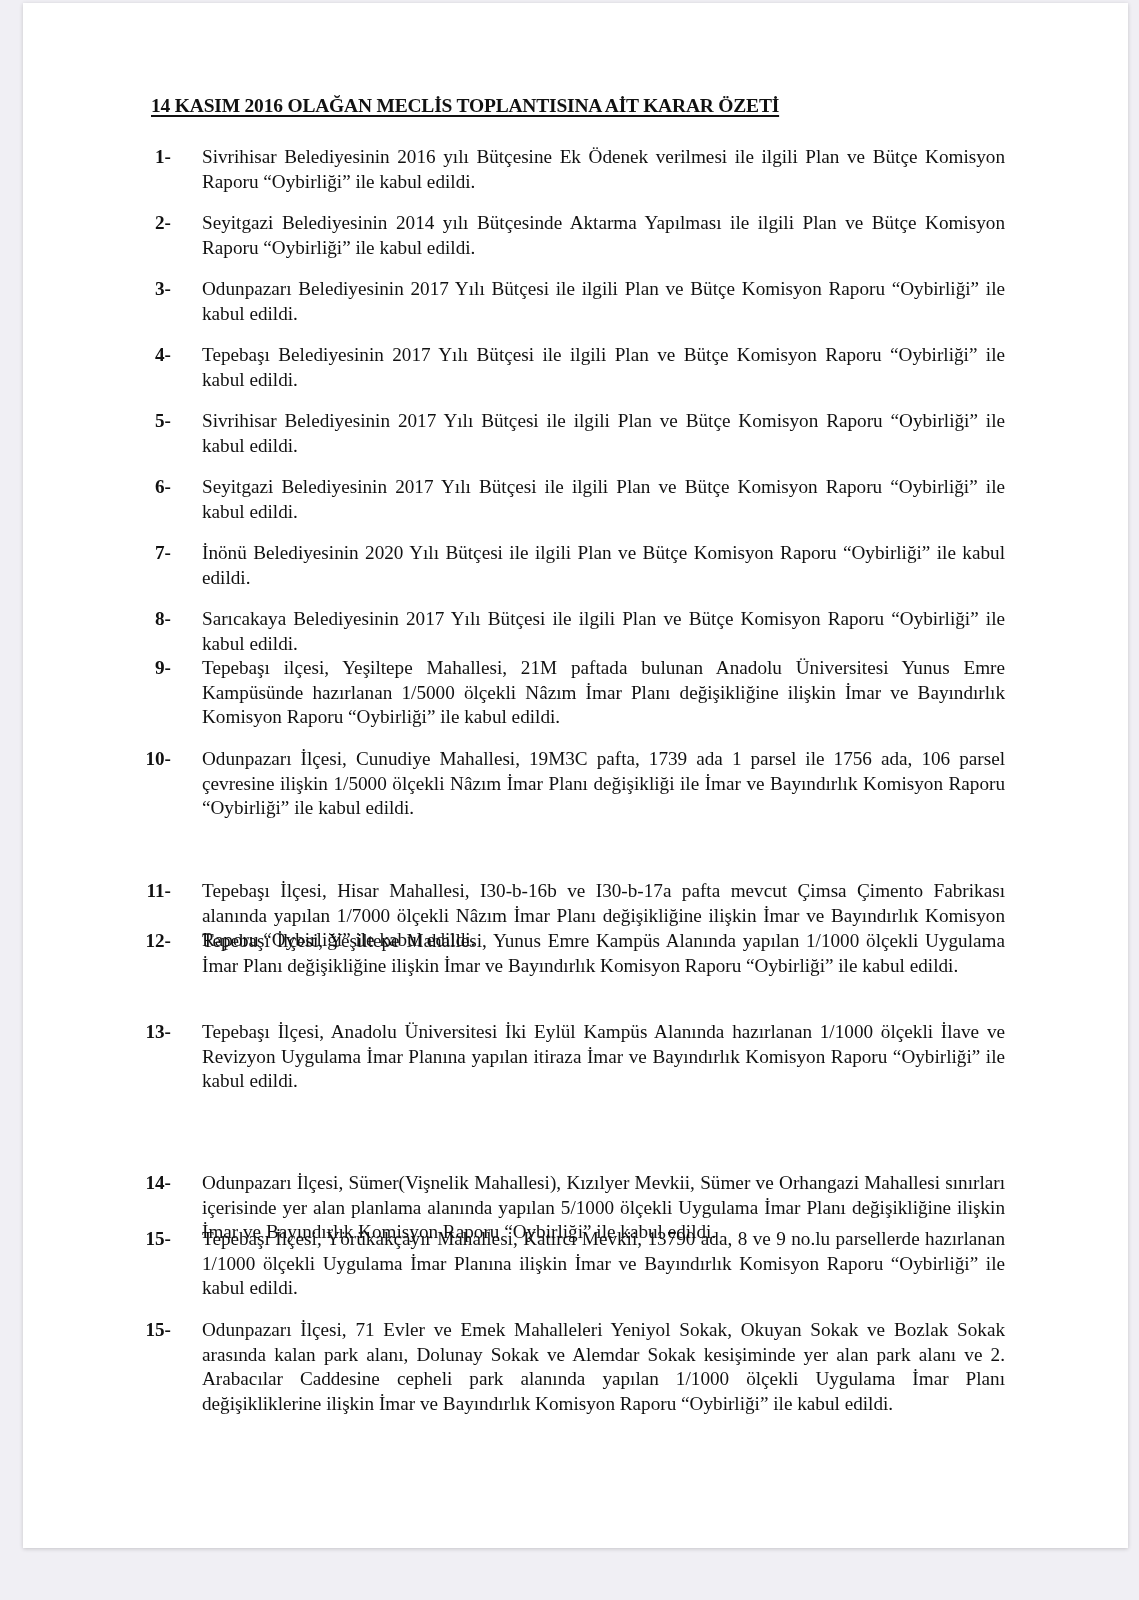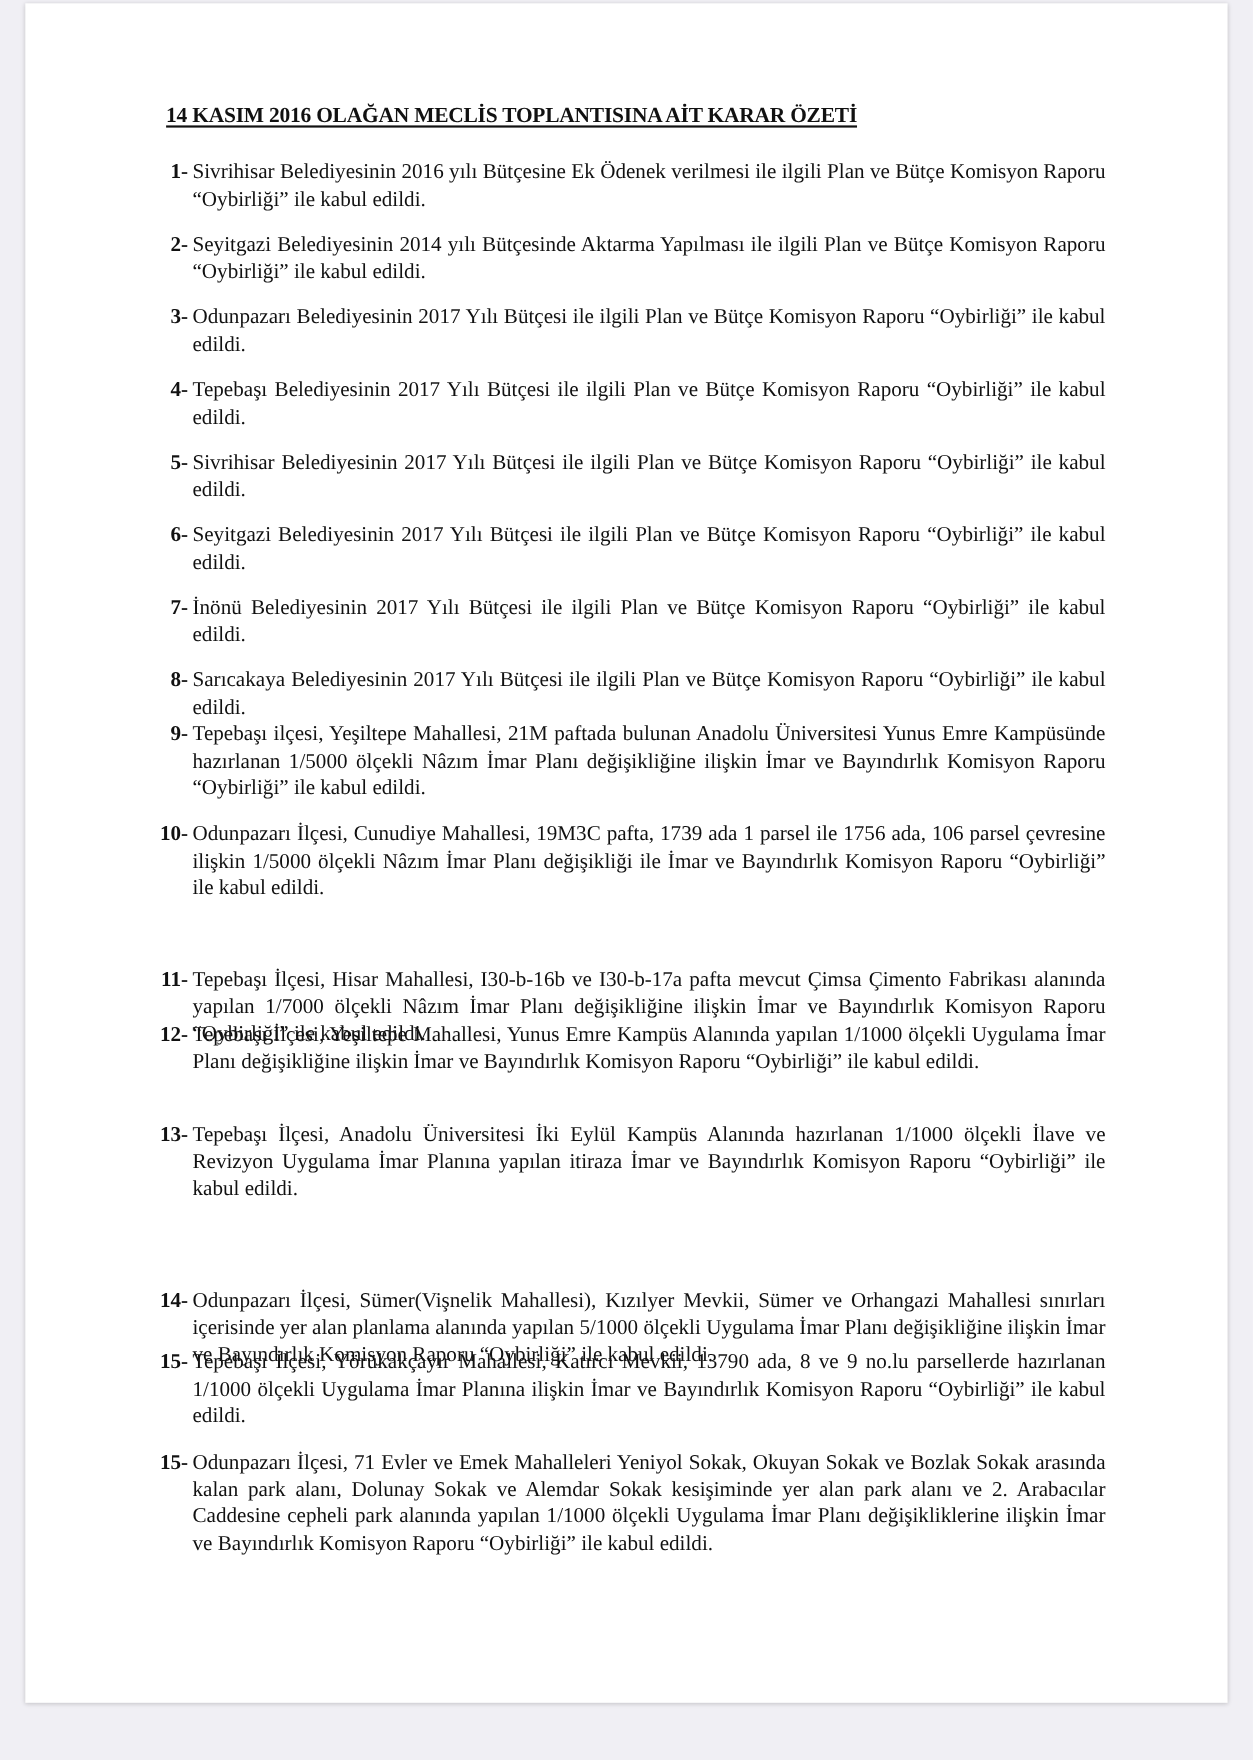--- a/index.html
+++ b/index.html
@@ -16,20 +16,21 @@
       color: #111;
     }
     .page {
       position: absolute;
       left: 23px;
       top: 3px;
       width: 1093px;
       height: 1545px;
       background: #ffffff;
       box-shadow: 0 1px 4px rgba(0,0,0,0.18);
+      padding-left: 12px;
     }
     .content {
       position: absolute;
       left: 0;
       top: 0;
       width: 100%;
     }
     .title {
       position: absolute;
       left: 128px;
@@ -55,20 +56,21 @@
       text-align: right;
       font-weight: bold;
       padding-right: 4px;
       box-sizing: border-box;
       white-space: nowrap;
     }
     .txt {
       flex: 1;
       text-align: justify;
       text-align-last: left;
+      margin-left: 27px;
     }
   </style>
 </head>
 <body>
 
 <div class="page">
   <div class="content">
     <div class="title">14 KASIM 2016 OLAĞAN MECLİS TOPLANTISINA AİT KARAR ÖZETİ</div>
 
     <div class="item" style="top:142px">
@@ -90,21 +92,21 @@
     <div class="item" style="top:406px">
       <span class="num">5-</span>
       <span class="txt">Sivrihisar Belediyesinin 2017 Yılı Bütçesi ile ilgili Plan ve Bütçe Komisyon Raporu “Oybirliği” ile kabul edildi.</span>
     </div>
     <div class="item" style="top:472px">
       <span class="num">6-</span>
       <span class="txt">Seyitgazi Belediyesinin 2017 Yılı Bütçesi ile ilgili Plan ve Bütçe Komisyon Raporu “Oybirliği” ile kabul edildi.</span>
     </div>
     <div class="item" style="top:538px">
       <span class="num">7-</span>
-      <span class="txt">İnönü Belediyesinin 2017 Yılı Bütçesi ile ilgili Plan ve Bütçe Komisyon Raporu “Oybirliği” ile kabul edildi.</span>
+      <span class="txt">İnönü Belediyesinin 2020 Yılı Bütçesi ile ilgili Plan ve Bütçe Komisyon Raporu “Oybirliği” ile kabul edildi.</span>
     </div>
     <div class="item" style="top:604px">
       <span class="num">8-</span>
       <span class="txt">Sarıcakaya Belediyesinin 2017 Yılı Bütçesi ile ilgili Plan ve Bütçe Komisyon Raporu “Oybirliği” ile kabul edildi.</span>
     </div>
     <div class="item" style="top:653px">
       <span class="num">9-</span>
       <span class="txt">Tepebaşı ilçesi, Yeşiltepe Mahallesi, 21M paftada bulunan Anadolu Üniversitesi Yunus Emre Kampüsünde hazırlanan 1/5000 ölçekli Nâzım İmar Planı değişikliğine ilişkin İmar ve Bayındırlık Komisyon Raporu “Oybirliği” ile kabul edildi.</span>
     </div>
     <div class="item" style="top:744px">

